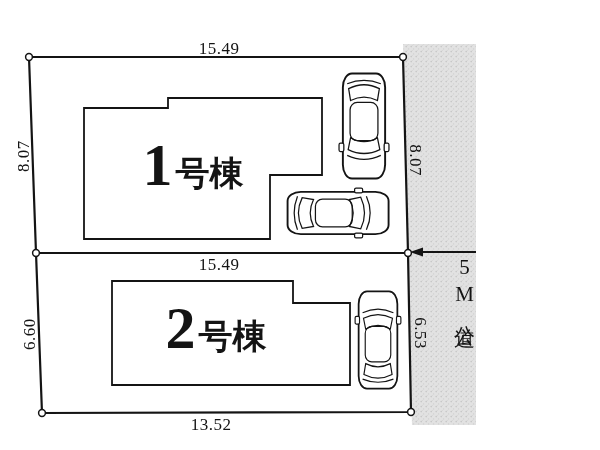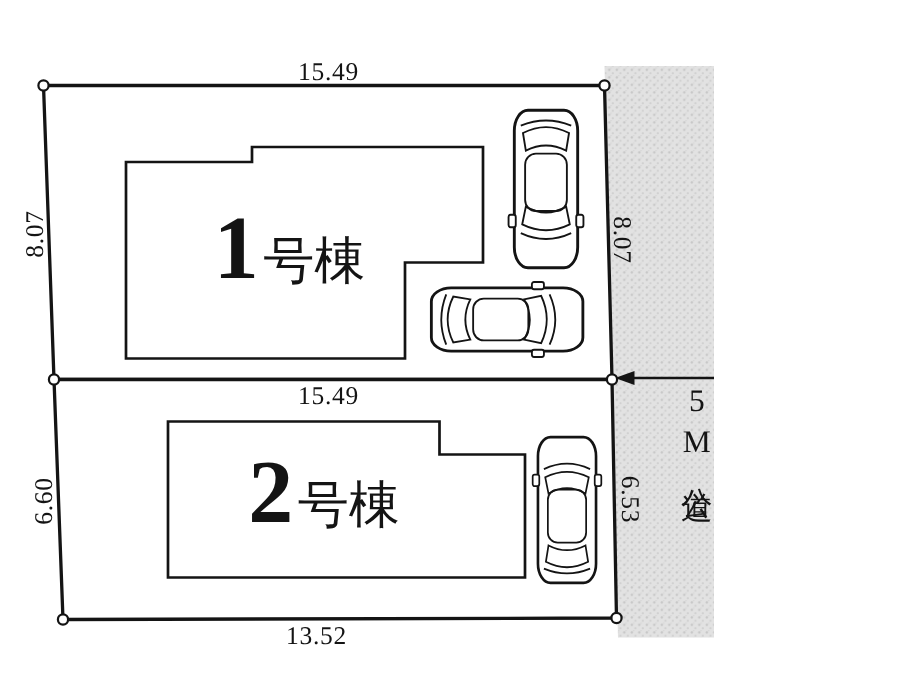--- a/index.html
+++ b/index.html
@@ -13,21 +13,21 @@
     font-size:17px;letter-spacing:0.5px;white-space:nowrap;line-height:1;
     color:#141414;
   }
   .rot-ccw{transform:translate(-50%,-50%) rotate(-90deg);}
   .rot-cw{transform:translate(-50%,-50%) rotate(90deg);}
   .bldg-label{
     position:absolute;transform:translate(-50%,-50%);
     display:flex;align-items:baseline;white-space:nowrap;line-height:1;
   }
   .bldg-num{font-size:60px;font-weight:bold;letter-spacing:1px;}
-  .bldg-suffix{font-size:34px;font-weight:400;margin-left:2px;}
+  .bldg-suffix{font-size:34px;font-weight:700;margin-left:2px;}
   .road-label{
     position:absolute;writing-mode:vertical-rl;text-orientation:upright;
     font-size:21px;line-height:1;letter-spacing:3px;white-space:nowrap;
     transform:translateX(-50%);color:#141414;
   }
   .compass-n{
     position:absolute;transform:translate(-50%,-50%) skewX(-12deg);
     font-size:30px;font-weight:bold;font-style:italic;
   }
 </style>

